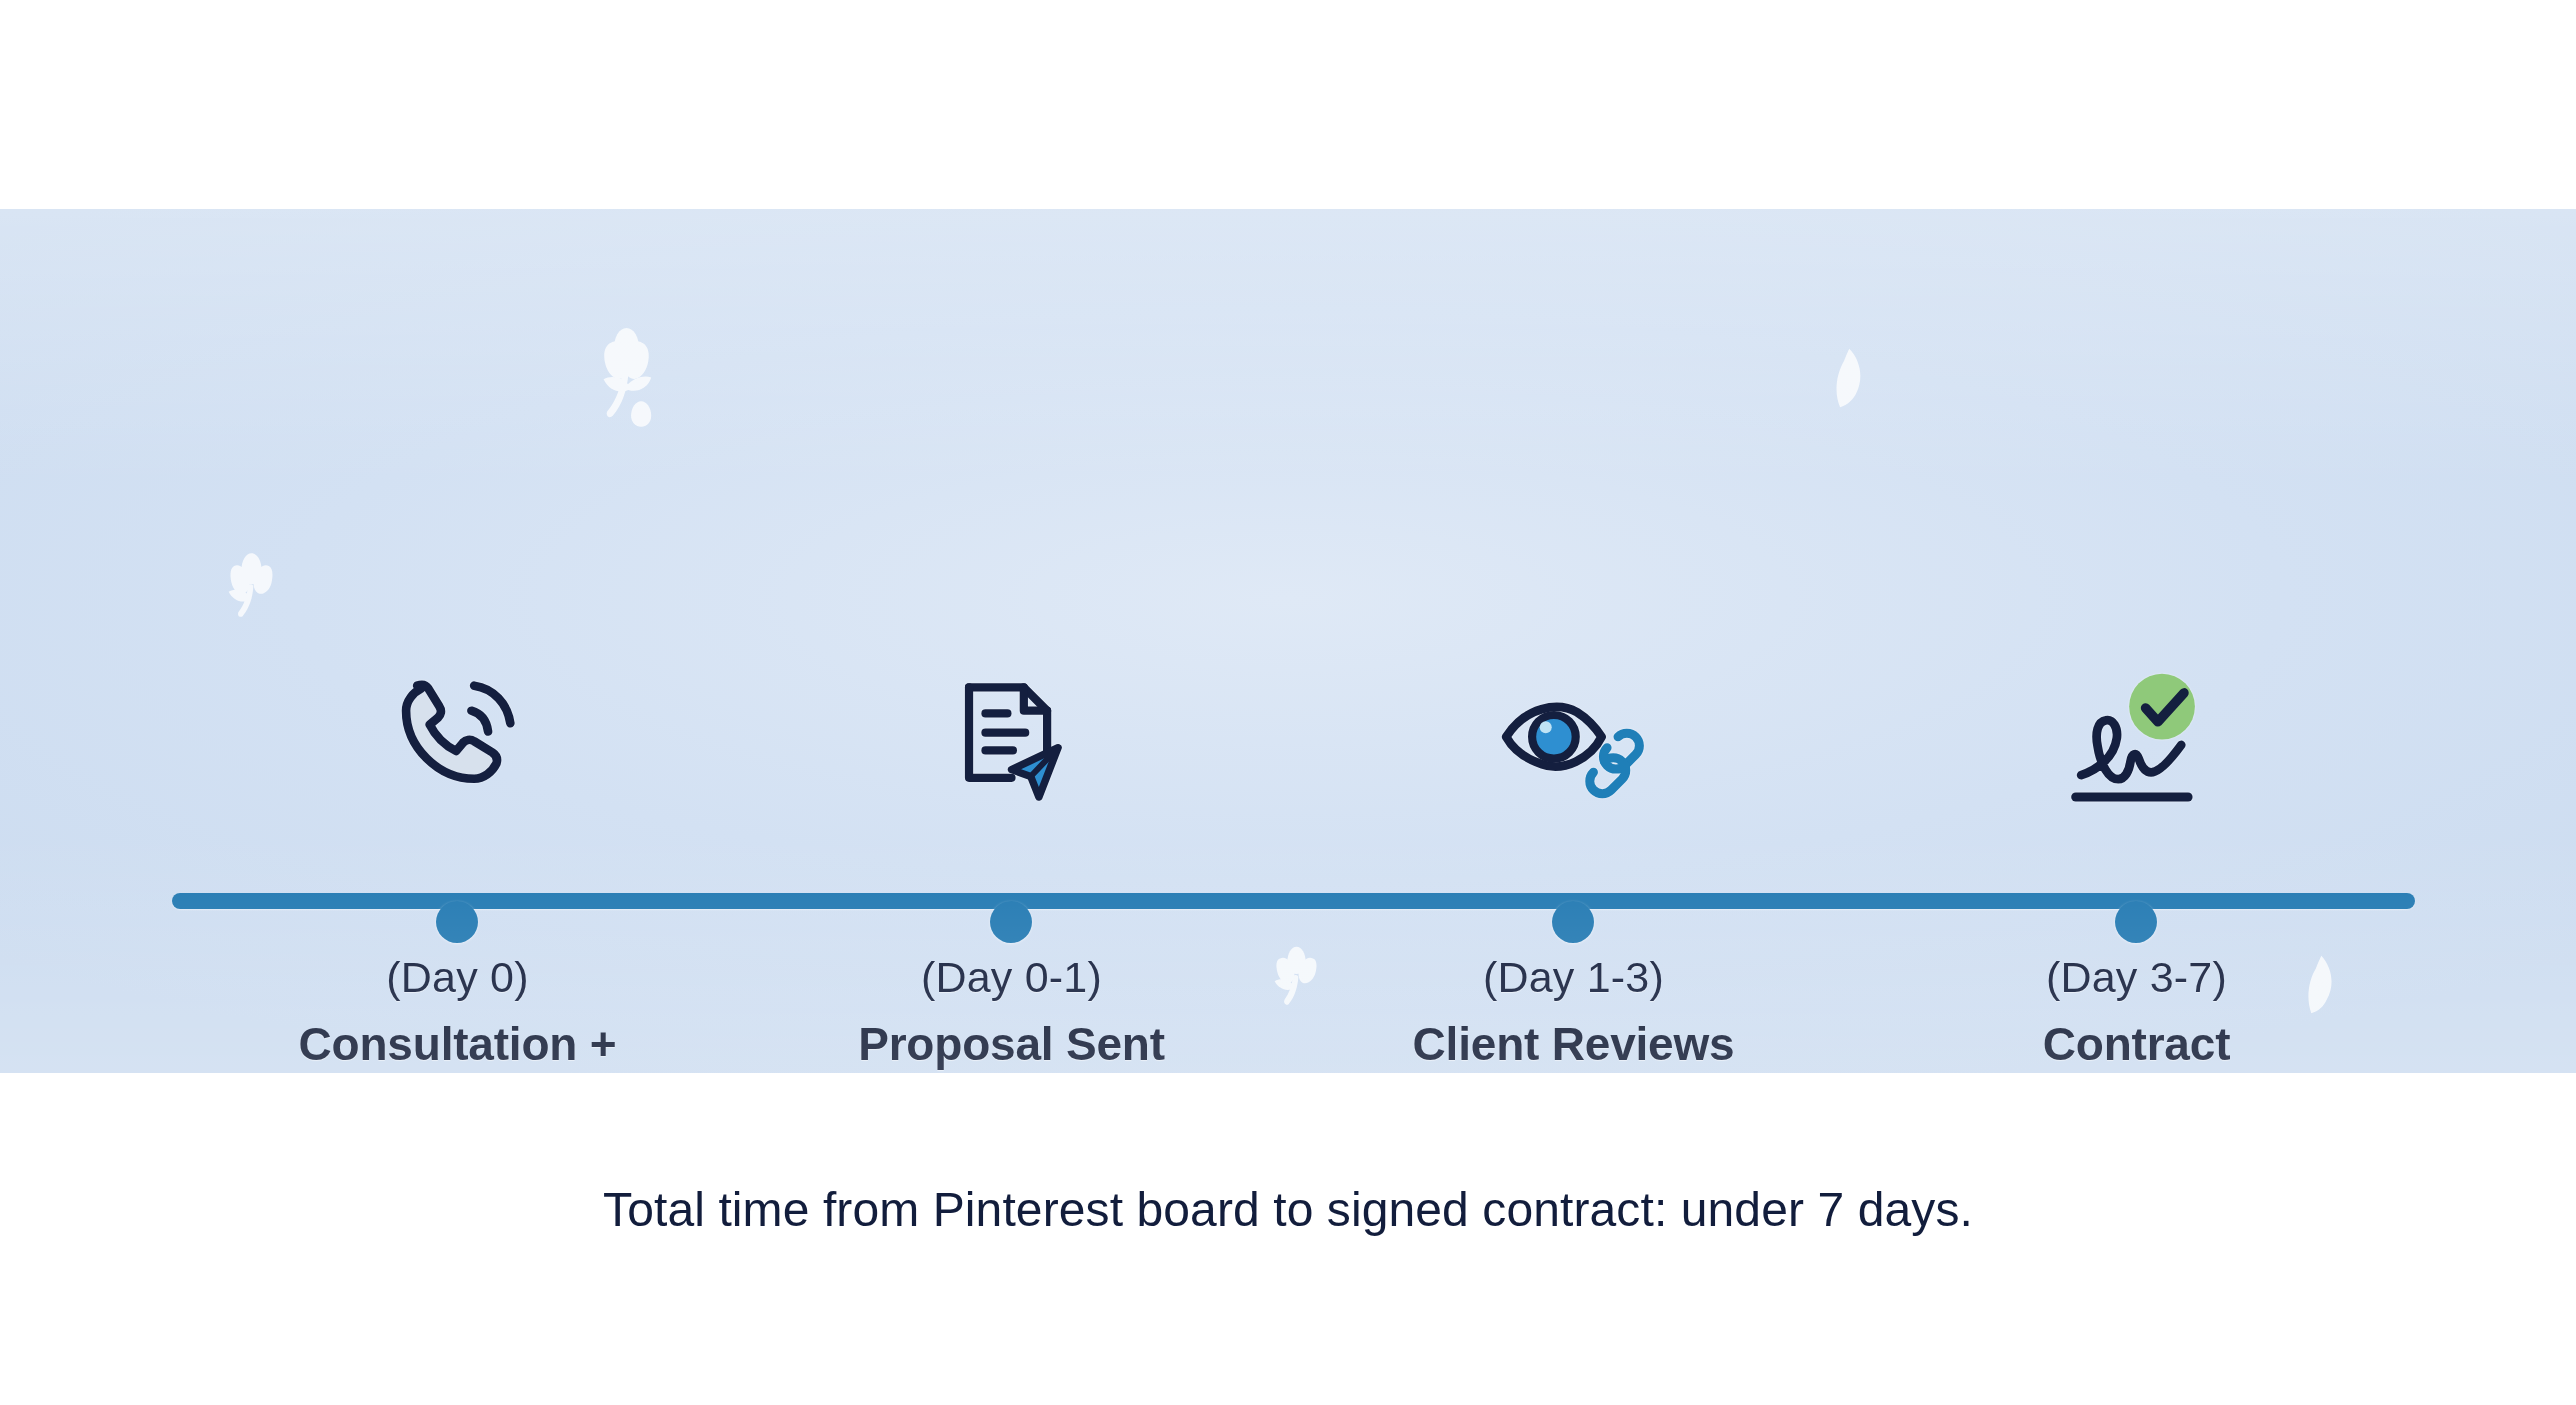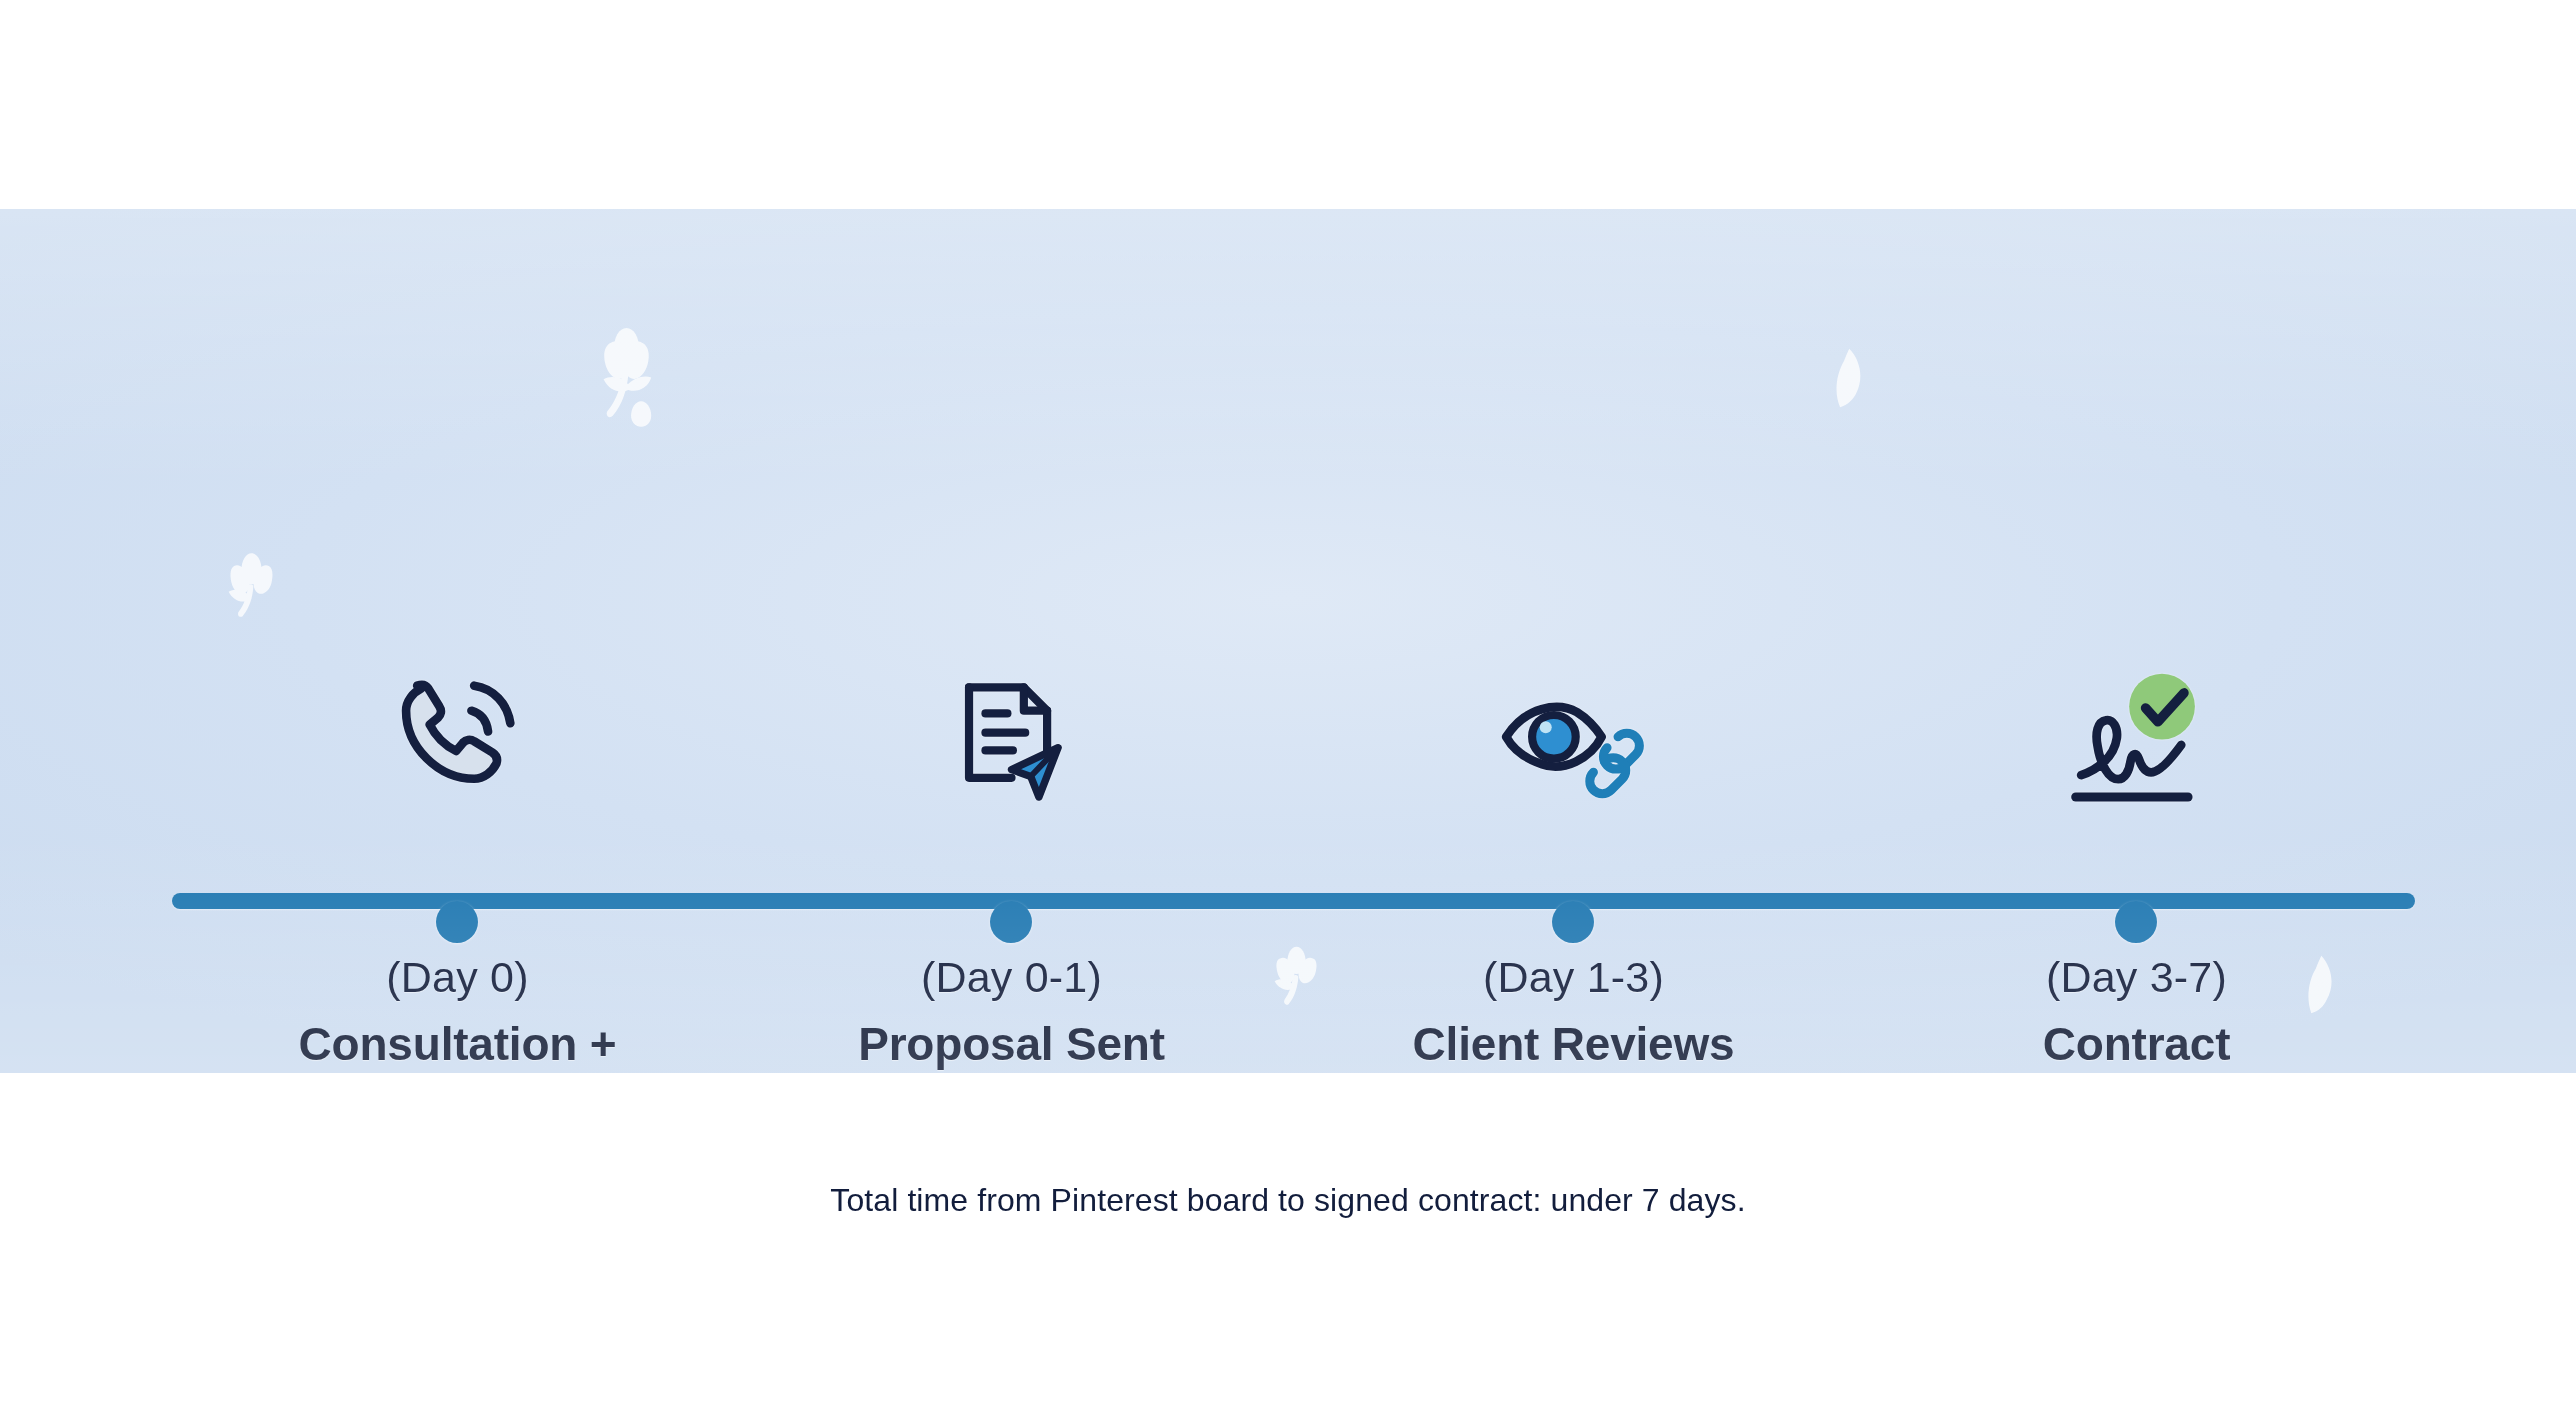--- a/index.html
+++ b/index.html
@@ -121,21 +121,21 @@
   }
   .title .ln { display: block; }
 
   
   .caption {
     position: absolute;
     left: 0;
     top: 1182px;
     width: 2576px;
     text-align: center;
-    font-size: 32px;
+    font-size: 48px;
     font-weight: 400;
     color: #121d3c;
     letter-spacing: 0.1px;
   }
 </style>
 </head>
 <body>
 
 <div class="canvas">
 

